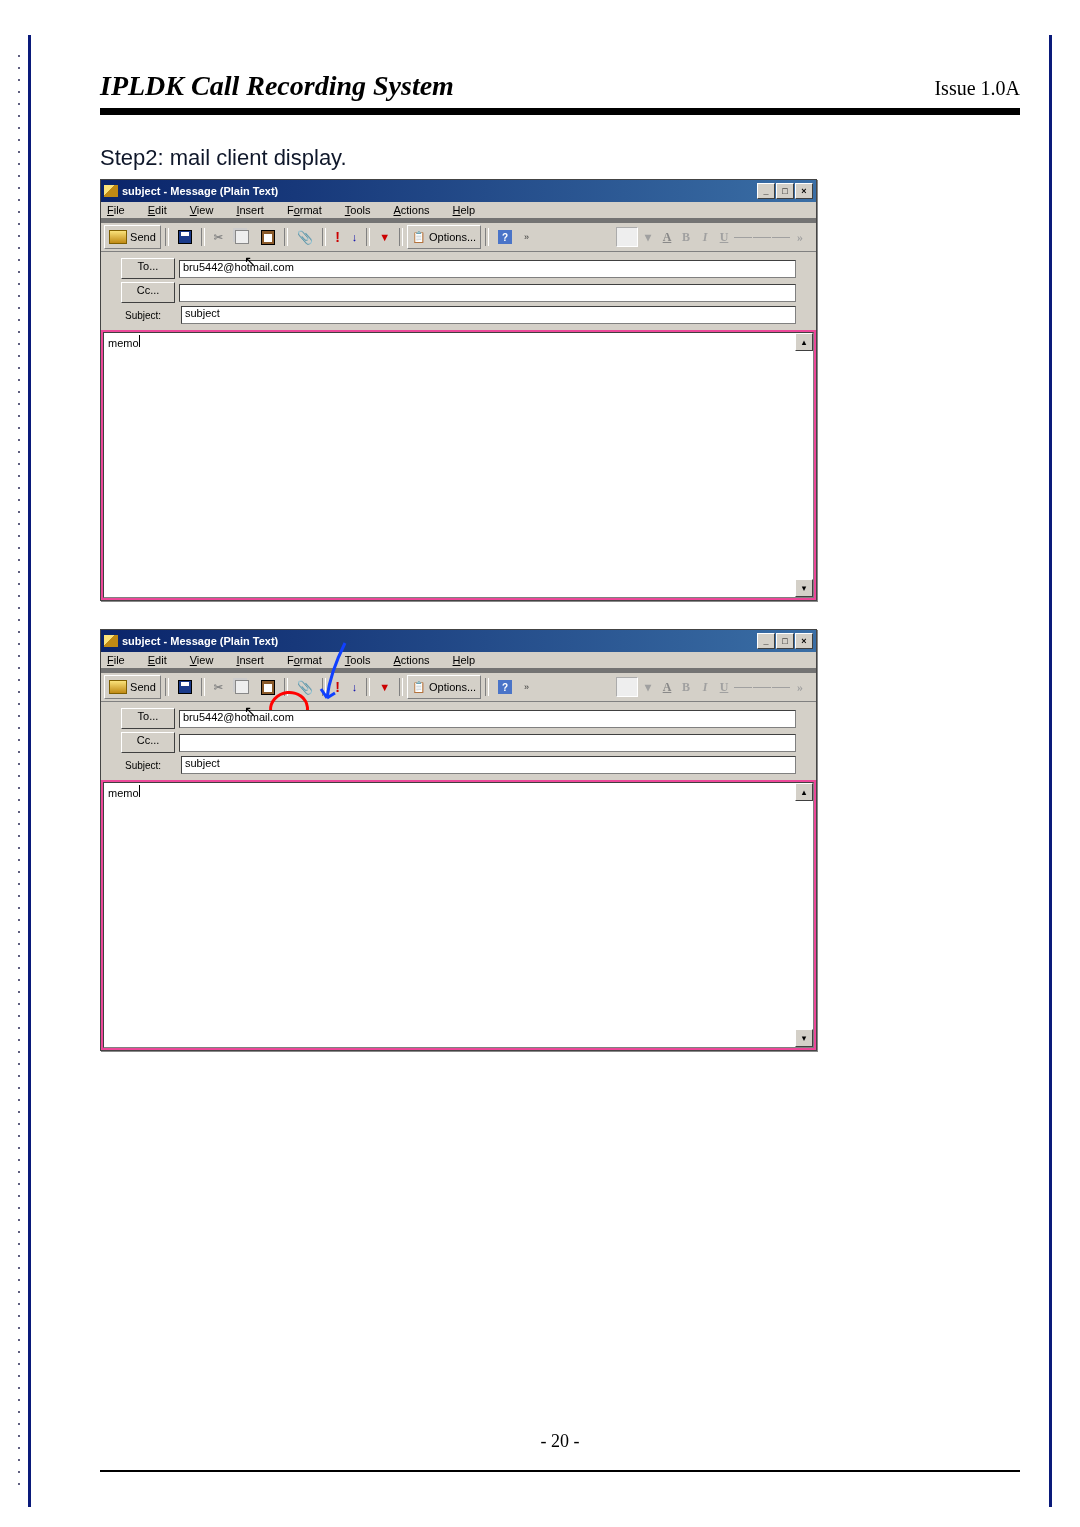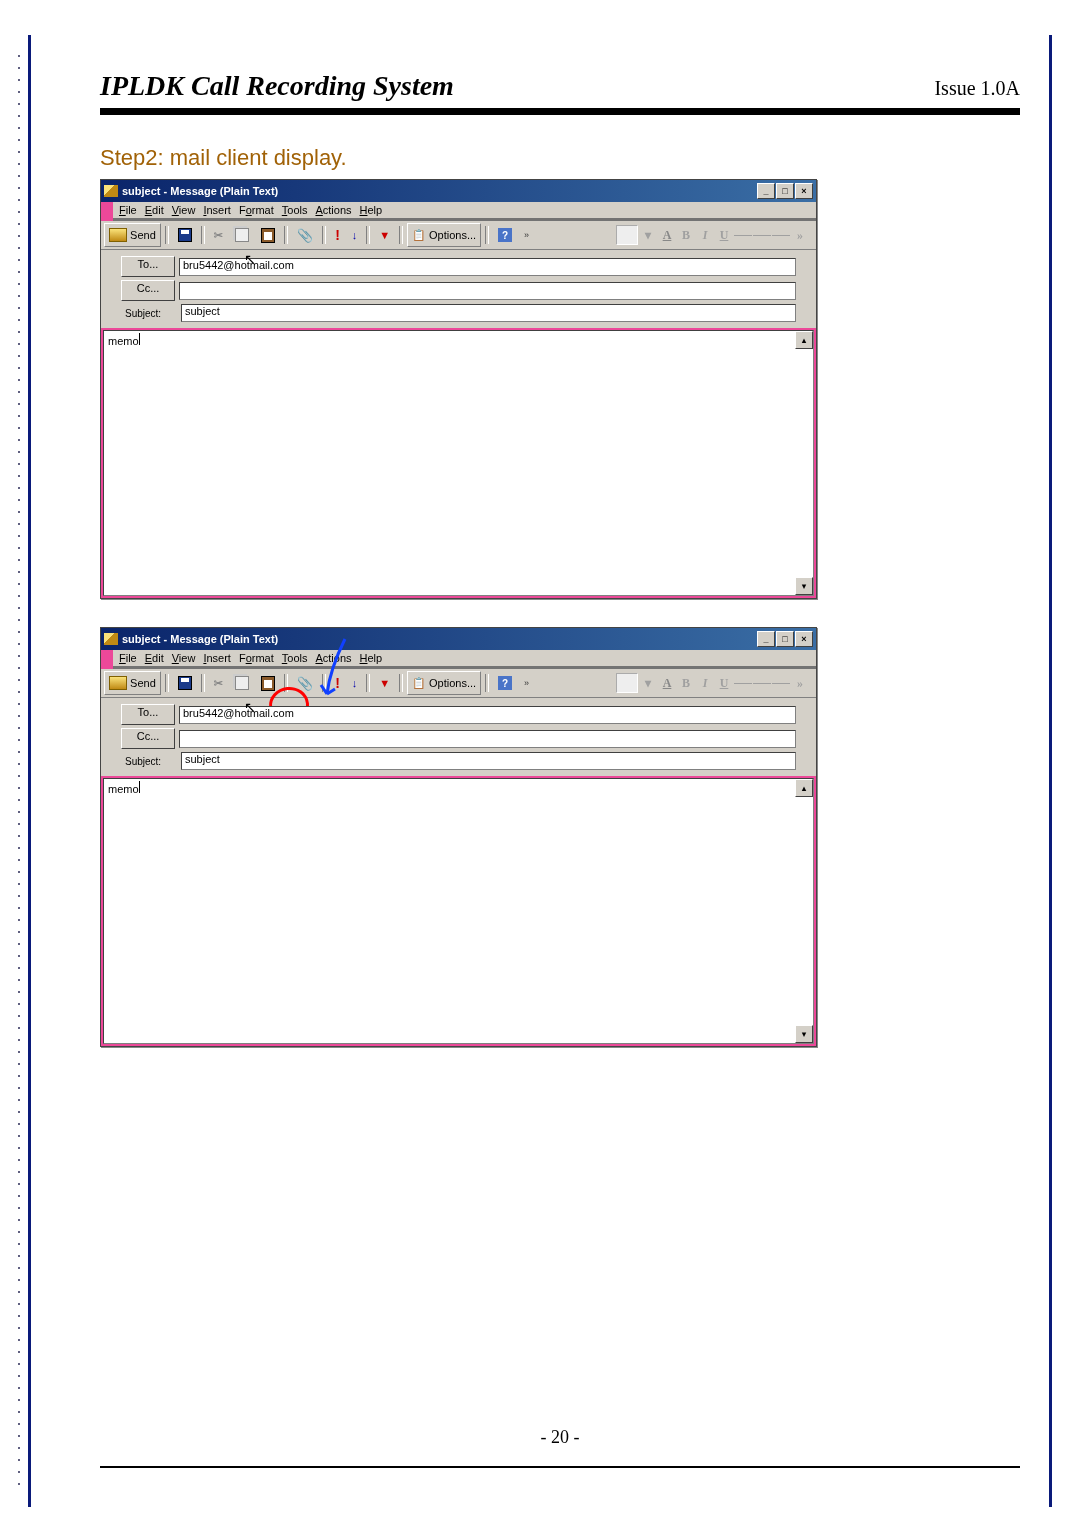--- a/index.html
+++ b/index.html
@@ -68,21 +68,21 @@
   .title-rule {
     height: 4px;
     background: #000;
     border-top: 1px solid #000;
     border-bottom: 2px solid #000;
     margin-bottom: 30px;
   }
   .step-text {
     font-family: Arial, sans-serif;
     font-size: 22px;
-    color: #a16207;
+    color: #0f172a;
     margin: 10px 0 8px 0;
   }
 
   
   .mail-window {
     width: 715px;
     border: 1px solid #444;
     background: #ec4899;
     font-family: Tahoma, Arial, sans-serif;
     font-size: 11px;
@@ -131,26 +131,25 @@
     display: flex;
     align-items: center;
     justify-content: center;
     color: #000;
     font-size: 9px;
     font-family: Arial;
     font-weight: bold;
   }
   .mw-menubar {
     display: flex;
-    gap: 8px;
+    gap: 23px;
     padding: 2px 6px;
-    border-bottom: 3px solid #737373;
+    border-bottom: 5px solid #737373;
     background: #d4d0c8;
     color: #000;
-    margin-left: 12px;
   }
   .mw-menubar span { font-size: 11px; }
   .mw-menubar span u { text-decoration: underline; }
 
   .mw-toolbar {
     display: flex;
     align-items: center;
     padding: 2px 3px;
     border-bottom: 1px solid #808080;
     gap: 2px;

